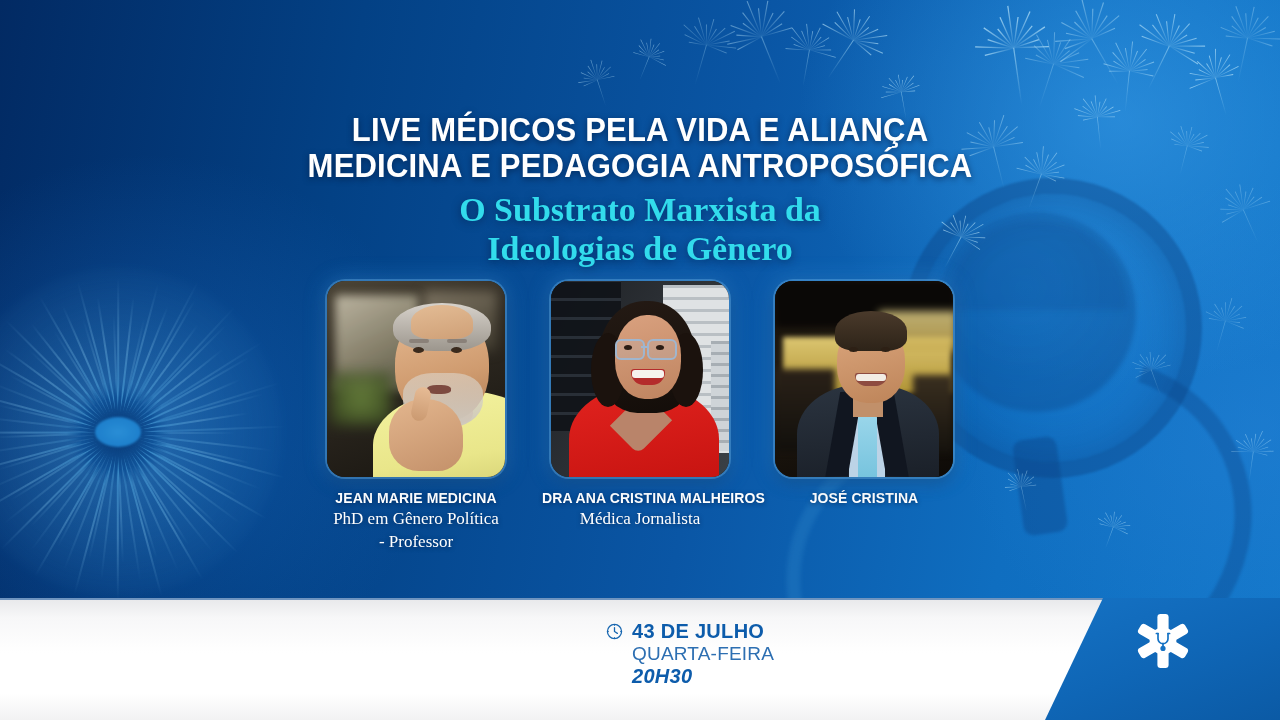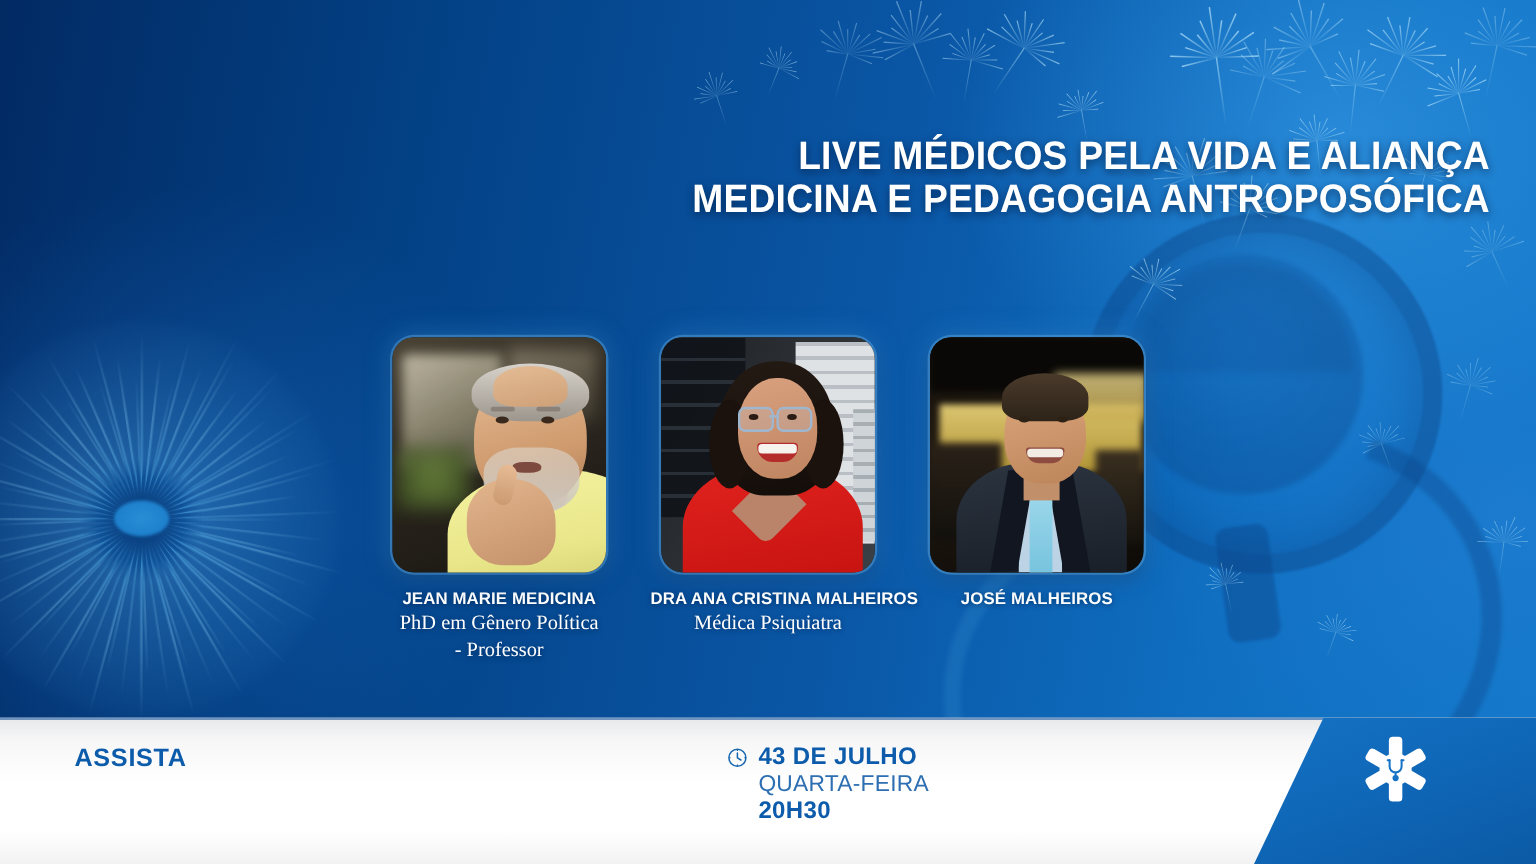--- a/index.html
+++ b/index.html
@@ -89,21 +89,21 @@
     position:absolute;left:50%;bottom:0;width:1.3px;height:var(--l,26px);
     background:linear-gradient(180deg, rgba(190,232,252,.85), rgba(150,212,246,.06));
     transform-origin:50% 100%;display:block;
   }
   .seed .stalk{
     position:absolute;left:50%;top:100%;width:1.2px;height:46px;
     background:linear-gradient(180deg, rgba(175,225,250,.75), rgba(120,195,240,0));
   }
 
   
-  .titles{position:absolute;left:0;right:0;top:112px;text-align:right;}
+  .titles{position:absolute;left:0;right:0;top:112px;text-align:center;}
   .title-main{
     font-family:"Liberation Sans", sans-serif;
     font-weight:bold;color:#ffffff;
     font-size:33px;line-height:36px;letter-spacing:.2px;
     text-shadow:0 2px 7px rgba(2,24,60,.62);
     transform:scaleX(.94);
   }
   .title-main .l2{display:block;}
   .title-sub{
     margin-top:6px;
@@ -785,20 +785,24 @@
           <span class="stalk"></span>
         </div>
       </div>
   </div>
 
   <div class="titles">
     <div class="title-main">
       <span>LIVE MÉDICOS PELA VIDA E ALIANÇA</span>
       <span class="l2">MEDICINA E PEDAGOGIA ANTROPOSÓFICA</span>
     </div>
+    <div class="title-sub">
+      <span>O Substrato Marxista da</span>
+      <span class="l2">Ideologias de Gênero</span>
+    </div>
   </div>
 
   <div class="speakers">
 
     <div class="speaker">
       <div class="photo p1">
         <div class="scene">
           <div class="win"></div>
             <div class="win2"></div>
             <div class="green"></div>
@@ -839,21 +843,21 @@
             <div class="glass r"></div>
             <div class="bridge"></div>
           <div class="eye l"></div>
             <div class="eye r"></div>
           <div class="smile">
               <div class="teeth"></div>
             </div>
         </div>
       </div>
       <div class="sp-name">DRA ANA CRISTINA MALHEIROS</div>
-      <div class="sp-role">Médica Psiquiatra</div>
+      <div class="sp-role">Médica Jornalista</div>
     </div>
 
     <div class="speaker">
       <div class="photo p3">
         <div class="scene">
           <div class="dark"></div>
             <div class="panel"></div>
             <div class="panel2"></div>
           <div class="crowd"></div>
             <div class="crowd2"></div>
@@ -865,46 +869,45 @@
             <div class="neck"></div>
           <div class="head"></div>
             <div class="hair"></div>
           <div class="eye l"></div>
             <div class="eye r"></div>
           <div class="smile">
               <div class="teeth"></div>
             </div>
         </div>
       </div>
-      <div class="sp-name">JOSÉ MALHEIROS</div>
+      <div class="sp-name">JOSÉ CRISTINA</div>
     </div>
 
   </div>
 
   <div class="footer">
     <div class="footer-rule"></div>
 
     <div class="assista">
-      <div class="kicker">ASSISTA</div>
     </div>
 
     <div class="when">
       <span class="clock-ico">
         <svg width="17" height="17" viewBox="0 0 24 24">
           <circle cx="12" cy="12" r="10" fill="none" stroke="#1766b0" stroke-width="1.8"></circle>
           <path d="M12 6.4V12l4.1 2.6" fill="none" stroke="#1766b0" stroke-width="1.8" stroke-linecap="round"></path>
           <g stroke="#1766b0" stroke-width="1.3">
             <path d="M12 2.4v1.6M12 20v1.6M2.4 12h1.6M20 12h1.6"></path>
           </g>
         </svg>
       </span>
       <span>
         <span class="d1" style="display:block;">43 DE JULHO</span>
         <span class="d2" style="display:block;">QUARTA-FEIRA</span>
-        <span class="d3" style="display:block;">20H30</span>
+        <span class="d3" style="display:block;font-style:italic;">20H30</span>
       </span>
     </div>
 
     <div class="logo-panel">
       <div class="logo-wrap">
         <span>
           <svg class="star-svg" width="62" height="58" viewBox="0 0 62 58">
             <g fill="#ffffff">
               <rect x="25.4" y="2" width="11.2" height="54" rx="3.2"></rect>
               <rect x="25.4" y="2" width="11.2" height="54" rx="3.2" transform="rotate(60 31 29)"></rect>

